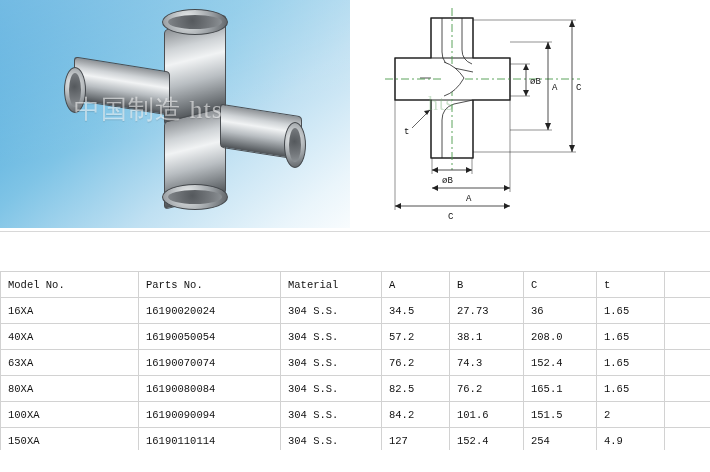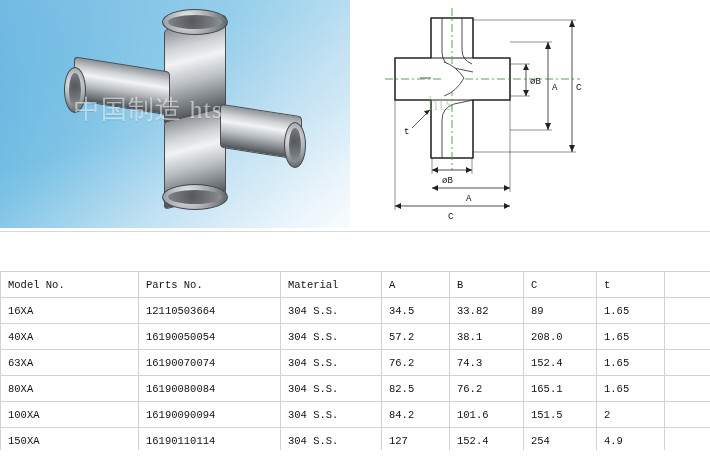--- a/index.html
+++ b/index.html
@@ -281,25 +281,25 @@
           <th>A</th>
           <th>B</th>
           <th>C</th>
           <th>t</th>
           <th></th>
         </tr>
       </thead>
       <tbody>
         <tr>
           <td>16XA</td>
-          <td>12110503664</td>
+          <td>16190020024</td>
           <td>304 S.S.</td>
           <td>34.5</td>
-          <td>33.82</td>
-          <td>89</td>
+          <td>27.73</td>
+          <td>36</td>
           <td>1.65</td>
           <td></td>
         </tr>
         <tr>
           <td>40XA</td>
           <td>16190050054</td>
           <td>304 S.S.</td>
           <td>57.2</td>
           <td>38.1</td>
           <td>208.0</td>

